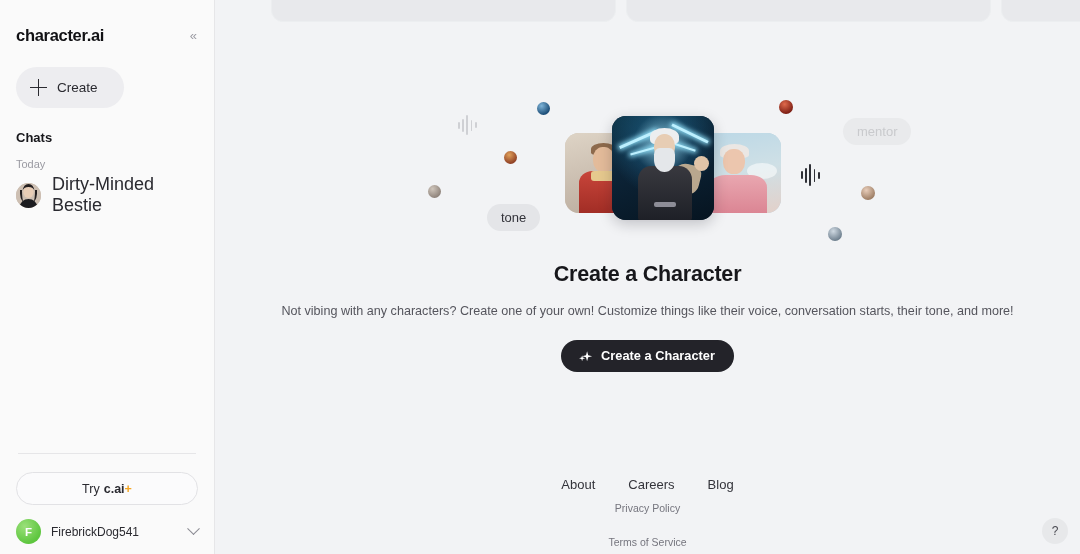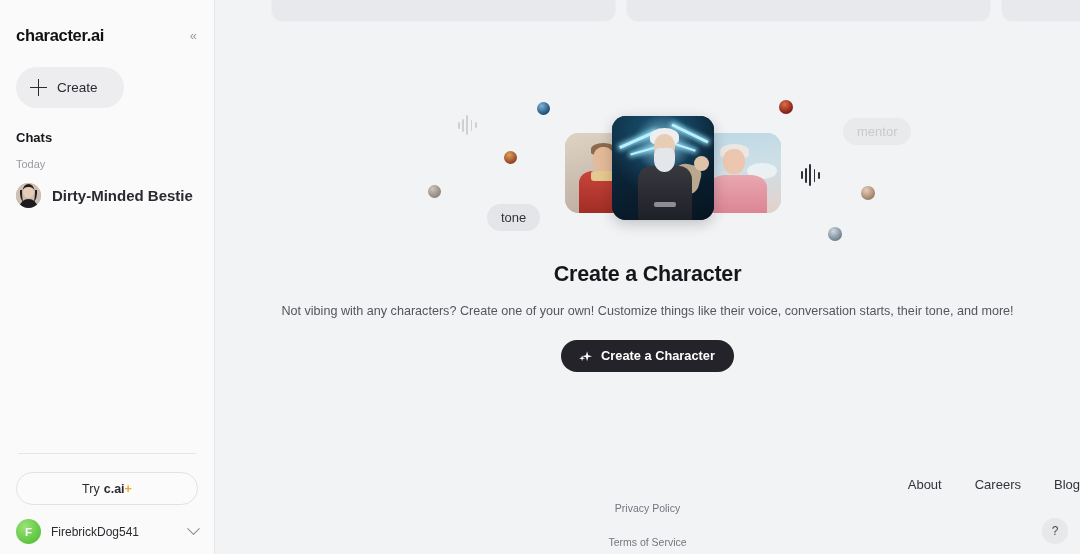--- a/index.html
+++ b/index.html
@@ -96,21 +96,21 @@
     margin-top: 10px;
     display: flex; align-items: center; gap: 11px;
     cursor: pointer; height: 30px;
   }
   .chat-avatar {
     width: 25px; height: 25px; border-radius: 50%;
     flex: 0 0 25px; overflow: hidden;
     background: #cbbfb4;
     position: relative;
   }
-  .chat-label { font-size: 15px; color: #2a2a30; font-weight: bold; }
+  .chat-label { font-size: 18px; color: #2a2a30; }
 
   .sidebar-spacer { flex: 1 1 auto; }
 
   .sidebar-divider {
     border-top: 1px solid #e6e6e8;
     margin: 0 2px;
   }
   .tryplus-btn {
     margin-top: 18px;
     height: 33px;
@@ -358,21 +358,21 @@
     clip-path: polygon(50% 0%, 61% 39%, 100% 50%, 61% 61%, 50% 100%, 39% 61%, 0% 50%, 39% 39%);
   }
   .sparkle i.s1 { left: 2px; top: 2px; width: 10px; height: 10px; }
   .sparkle i.s2 { left: -1px; top: 6px; width: 6px; height: 6px; }
 
   
   .footer {
     position: absolute; left: 0; bottom: 6px; width: 100%;
     text-align: center;
   }
-  .footer-top { display: flex; justify-content: flex-end; gap: 33px; }
+  .footer-top { display: flex; justify-content: center; gap: 33px; }
   .footer-top a { font-size: 13px; color: #33333a; text-decoration: none; cursor: pointer; }
   .footer-bottom { margin-top: 10px; display: flex; justify-content: center; gap: 22px; flex-direction: column; }
   .footer-bottom a { font-size: 10.5px; color: #75757e; text-decoration: none; cursor: pointer; }
 
   .help-btn {
     position: absolute; right: 12px; bottom: 10px;
     width: 26px; height: 26px; border-radius: 50%;
     background: #e7e8ea; color: #4a4a52;
     display: flex; align-items: center; justify-content: center;
     font-size: 12px; cursor: pointer; border: none; font-family: inherit;

